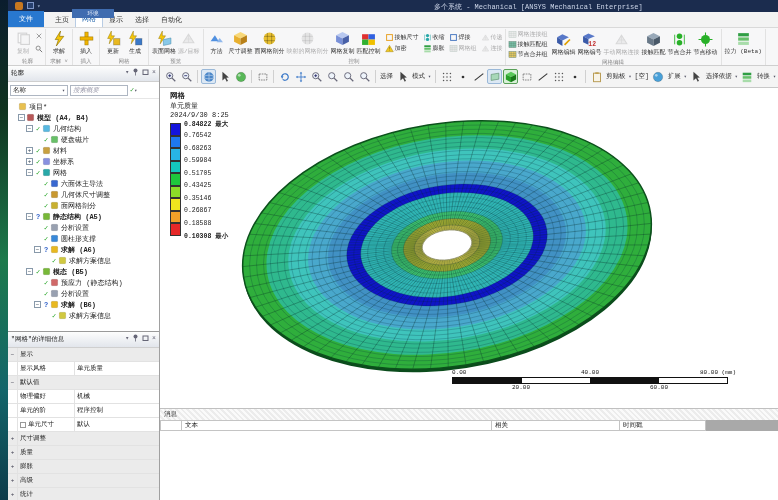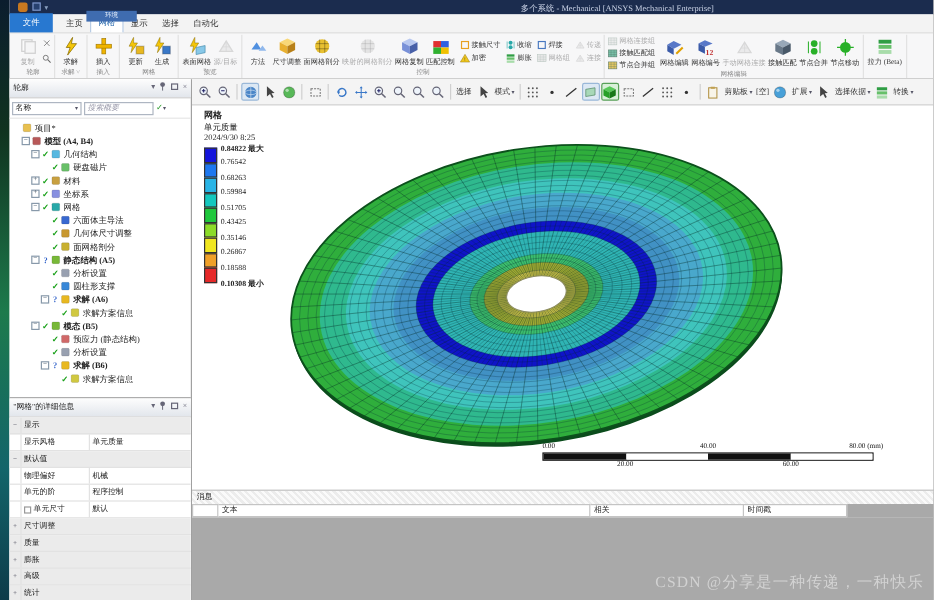--- a/index.html
+++ b/index.html
@@ -1,17 +1,17 @@
 <!DOCTYPE html>
 <html><head>
 <meta charset="utf-8">
 <style>
   html,body{margin:0;padding:0;background:#888;}
   .app{position:relative;width:778px;height:500px;overflow:hidden;background:#fff;
-       font-family:Liberation Serif, serif;font-size:7px;color:#222;}
+       font-family:Liberation Mono, monospace;font-size:7px;color:#222;}
   
   .wallpaper{position:absolute;left:0;top:0;width:8px;height:100%;
     background:linear-gradient(180deg,#0b1d2e 0%,#10331f 22%,#1d7a4c 52%,#13656a 78%,#0d3b4a 100%);}
   
   .titlebar{position:absolute;left:8px;top:0;width:770px;height:12px;background:#1b2c4e;}
   .title{position:absolute;left:426px;top:2px;font-size:7px;color:#ccd5e8;white-space:nowrap;}
   .app-icon{position:absolute;left:7px;top:2px;width:8px;height:8px;background:#c87820;border-radius:2px;}
   .save-icon{position:absolute;left:19px;top:2px;width:7px;height:7px;border:1px solid #7e96c8;background:#27406e;box-sizing:border-box;}
   .qat-caret{position:absolute;left:29px;top:2px;color:#8aa0c0;font-size:6px;}
   .ctx-badge{position:absolute;left:72px;top:9px;width:42px;height:9px;background:#3f6cb0;color:#e8f0fc;
@@ -1200,16 +1200,13 @@
   <div class="msg-title">
     <span>消息</span>
   </div>
   <div class="msg-cols">
     <div class="mc first"></div>
     <div class="mc text">文本</div>
     <div class="mc rel">相关</div>
     <div class="mc time">时间戳</div>
     <div class="mc-fill"></div>
   </div>
-  <div class="graybody">
-    <div class="watermark">CSDN @分享是一种传递，一种快乐</div>
-  </div>
 </div>
 
 </body></html>

